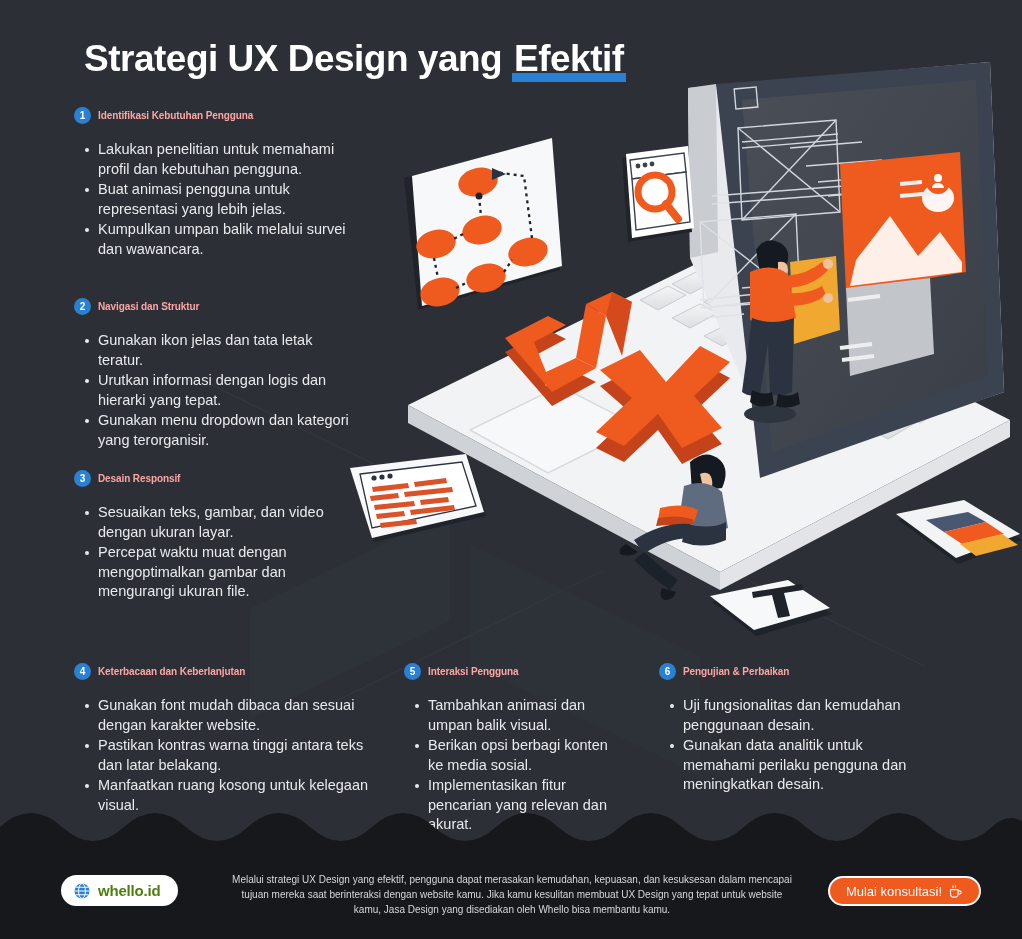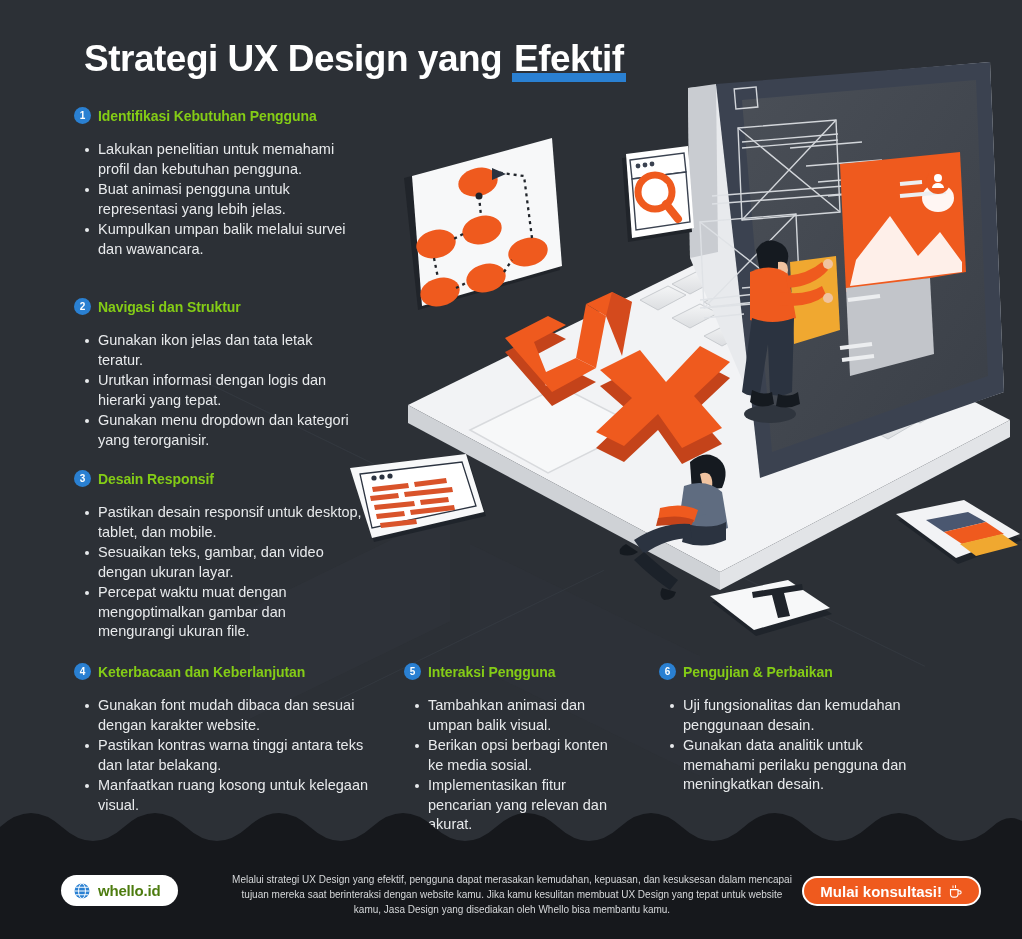--- a/index.html
+++ b/index.html
@@ -40,21 +40,21 @@
     display: flex; align-items: center; gap: 7px; margin-bottom: 5px;
   }
   .badge {
     width: 17px; height: 17px; border-radius: 50%;
     background: #2a80d2; color: #fff;
     font-size: 10px; font-weight: bold;
     display: flex; align-items: center; justify-content: center;
     flex: 0 0 auto;
   }
   .step-title {
-    font-size: 14px; font-weight: bold; color: #84cc16;
+    font-size: 10px; font-weight: bold; color: #fca5a5;
     letter-spacing: -.1px; white-space: nowrap;
   }
   ul.bullets { list-style: none; padding-left: 10px; margin-top: 16px; }
   ul.bullets li {
     position: relative; padding-left: 14px;
     font-size: 14.5px; line-height: 19.5px;
     color: #e8eaec; margin-bottom: 1px;
   }
   ul.bullets li::before {
     content: ""; position: absolute; left: 1px; top: 8px;
@@ -81,21 +81,21 @@
     position: absolute; left: 228px; bottom: 22px; width: 568px;
     text-align: center; font-size: 10px; line-height: 15px; color: #d6d8da;
     z-index: 50;
   }
   .cta {
     position: absolute; right: 41px; bottom: 33px;
     height: 30px; padding: 0 16px;
     background: #ef5a1e; border: 2px solid #ffffff; border-radius: 15px;
     display: flex; align-items: center; gap: 6px; z-index: 50; cursor: pointer;
   }
-  .cta-label { font-size: 15px; font-weight: bold; color: #ffffff; white-space: nowrap; }
+  .cta-label { font-size: 13px; font-weight: normal; color: #ffffff; white-space: nowrap; }
 
   
   #illus { position: absolute; left: 0; top: 0; width: 1022px; height: 939px; z-index: 10; }
 </style>
 </head>
 <body>
 
 <div id="page">
 
   <div>
@@ -363,21 +363,20 @@
       <li>Gunakan menu dropdown dan kategori yang terorganisir.</li>
     </ul>
   </div>
 
   <div class="step" style="left:74px; top:470px; width:290px;">
     <div class="step-head">
       <span class="badge">3</span>
       <span class="step-title">Desain Responsif</span>
     </div>
     <ul class="bullets">
-      <li>Pastikan desain responsif untuk desktop, tablet, dan mobile.</li>
       <li>Sesuaikan teks, gambar, dan video dengan ukuran layar.</li>
       <li>Percepat waktu muat dengan mengoptimalkan gambar dan mengurangi ukuran file.</li>
     </ul>
   </div>
 
   <div class="step" style="left:74px; top:663px; width:300px;">
     <div class="step-head">
       <span class="badge">4</span>
       <span class="step-title">Keterbacaan dan Keberlanjutan</span>
     </div>

